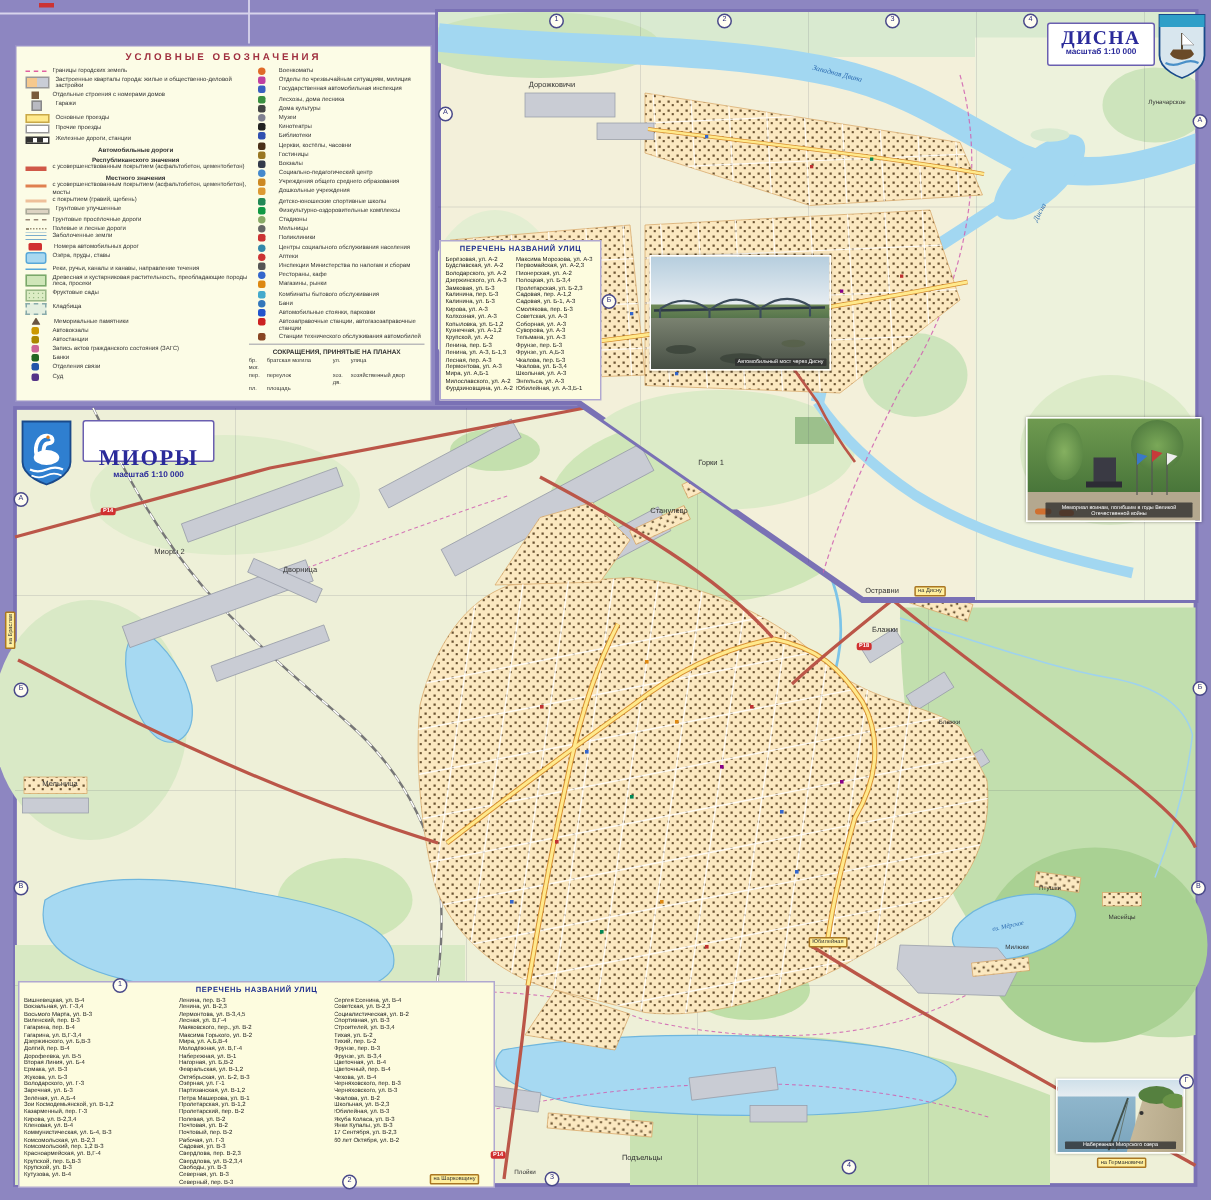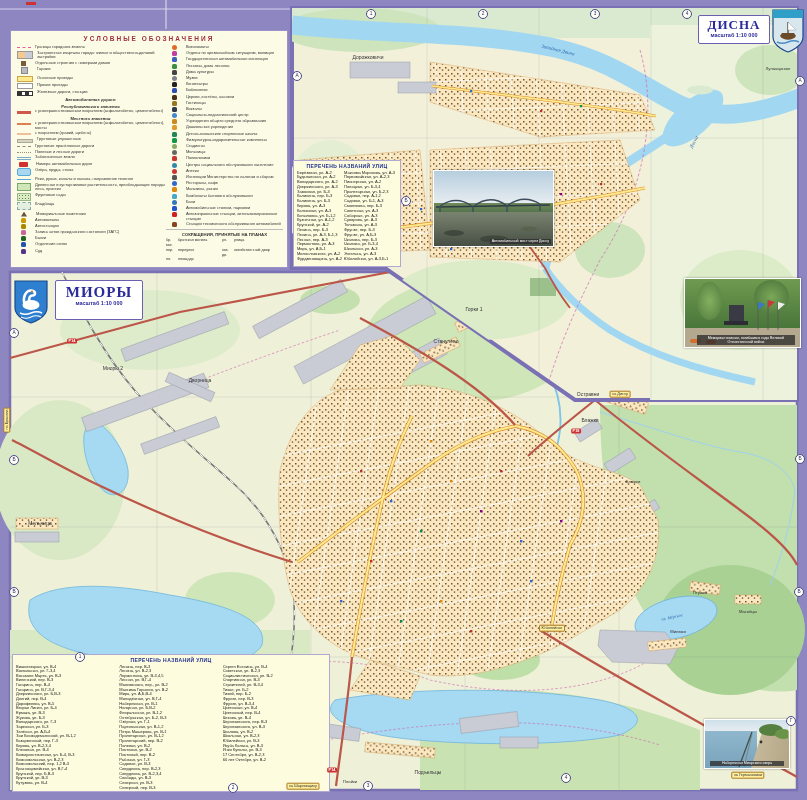--- a/index.html
+++ b/index.html
@@ -64,21 +64,21 @@
   #miory-list{left:12px;top:654px;width:318px;height:138px;}
   .sl-title{text-align:center;font-weight:bold;color:#1f2f8f;font-size:5px;letter-spacing:.4px;margin-bottom:1.5px;}
   .sl-cols{display:flex;}
   .sl-col{flex:1;padding-right:2px;}
   .st-row{font-size:4px;line-height:4.8px;color:#222;white-space:nowrap;overflow:hidden;}
   #miory-list .st-row{line-height:4.65px;}
 
   
   .titlebox{position:absolute;background:#fff;border:1.5px solid #6a5fb0;border-radius:2px;text-align:center;
             color:#2a2a9a;box-sizing:border-box;}
-  #miory-titlebox{left:55px;top:280px;width:88px;height:40px;padding-top:3px;}
+  #miory-titlebox{left:55px;top:280px;width:88px;height:28px;padding-top:17px;}
   #miory-titlebox .big{font-family:"Liberation Serif",serif;font-weight:bold;font-size:15px;letter-spacing:1px;line-height:16px;}
   #disna-titlebox{left:698px;top:15px;width:72px;height:29px;padding-top:2px;}
   #disna-titlebox .big{font-family:"Liberation Serif",serif;font-weight:bold;font-size:13px;letter-spacing:1px;line-height:14px;}
   .scale-sub{font-size:5.5px;font-weight:bold;}
   .arms{position:absolute;}
 
   
   .mlabel{position:absolute;transform:translate(-50%,-50%);font-size:5px;color:#333;white-space:nowrap;}
   .mlabel.sm{font-size:4.2px;}
   .rlabel{position:absolute;transform:translate(-50%,-50%) rotate(var(--rot,0deg));font-family:"Liberation Serif",serif;

